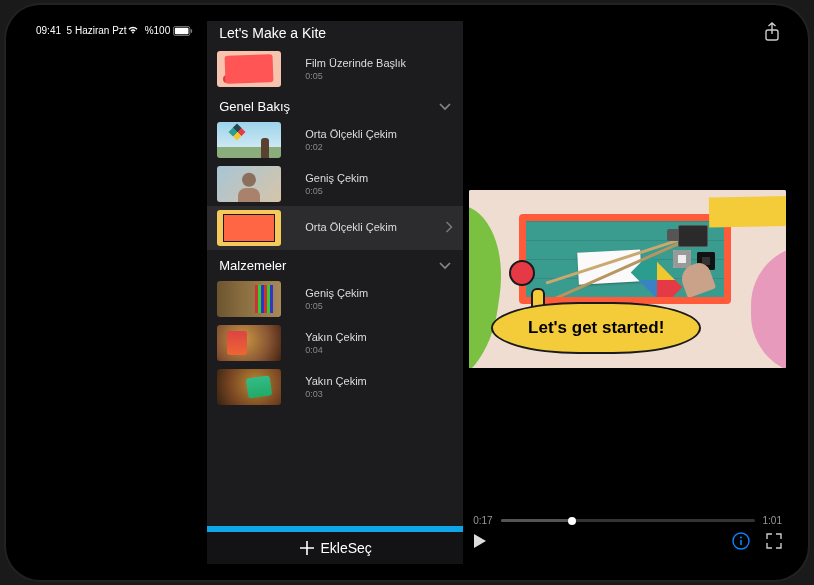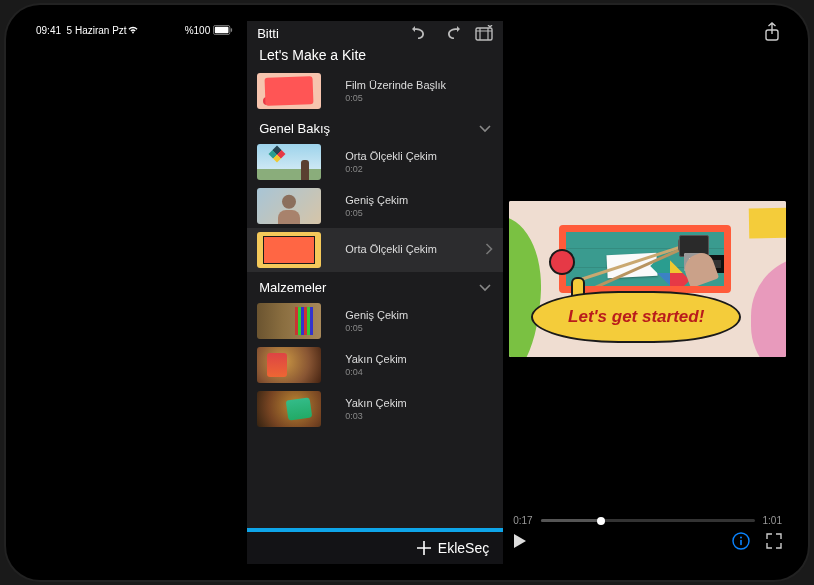--- a/index.html
+++ b/index.html
@@ -35,21 +35,21 @@
     height: 18px;
     display: flex;
     justify-content: space-between;
     align-items: center;
     padding: 0 14px;
     font-size: 10px;
     color: #fff;
     font-weight: 500;
   }
   .status-right { display: flex; align-items: center; gap: 6px; }
-  .battery { display: flex; align-items: flex-start; gap: 3px; margin-left: 40px; }
+  .battery { display: flex; align-items: flex-end; gap: 3px; }
   .wifi { width: 12px; height: 10px; }
   .main-content {
     flex: 1;
     display: flex;
     min-height: 0;
   }
   .sidebar {
     width: 256px;
     background: #1c1c1e;
     display: flex;
@@ -121,24 +121,24 @@
     display: flex;
     align-items: flex-start;
     justify-content: space-between;
     padding: 8px 12px 4px 12px;
     color: #fff;
     font-size: 13px;
     font-weight: 500;
   }
   .sidebar-footer {
     display: flex;
-    justify-content: flex-end;
+    justify-content: center;
     align-items: center;
     padding: 8px 14px;
-    border-top: 4px solid #0ea5e9;
+    border-top: 6px solid #0ea5e9;
     background: rgba(18,18,20,0.8);
   }
   .add-btn {
     display: flex;
     align-items: center;
     gap: 6px;
     color: #fff;
     font-size: 14px;
   }
   .select-btn {
@@ -252,21 +252,21 @@
   .pv-tools { position:absolute; right:3%; top:6%; width:26%; height:30%; }
   .pv-tools > div { position:absolute; border-radius:2px; }
   .pv-scissors { left:0; top:4px; width:28px; height:12px; background:#555; }
   .pv-case { right:10px; top:0; width:30px; height:22px; background:#2a2a2a; border:1px solid #555; }
   .pv-tape1 { left:6px; bottom:-20px; width:18px; height:18px; border-radius:50%; background:#eee; box-shadow: inset 0 0 0 5px #999;}
   .pv-tape2 { left:30px; bottom:-22px; width:18px; height:18px; border-radius:50%; background:#333; box-shadow: inset 0 0 0 5px #111;}
   .pv-hand { position:absolute; right:6%; bottom:4%; width:30px; height:30px; background:#caa189; border-radius: 50% 40% 10% 10%; transform: rotate(-20deg);}
   .pv-red-dot { position:absolute; left:40px; bottom:82px; width:26px; height:26px; background:#e63946; border-radius:50%; border:2px solid #1a1a1a; z-index:4; }
   .pv-bubble { position:absolute; left:22px; bottom:14px; width:210px; height:52px; background:#f4cc3a; border:2px solid #1a1a1a; border-radius: 50%/60%; z-index:4; display:flex; align-items:center; justify-content:center; }
   .pv-bubble-tail { position:absolute; left:62px; bottom:60px; width:14px; height:20px; background:#f4cc3a; border:2px solid #1a1a1a; border-bottom:none; border-radius: 6px 6px 0 0; z-index:3;}
-  .pv-bubble span { font-size:17px; font-weight:600; font-style: italic; color:#b91c1c; }
+  .pv-bubble span { font-size:17px; font-weight:600; color:#000000; }
 </style>
 </head>
 <body>
 
 <div class="ipad-frame">
 <div class="screen">
 
   <div class="status-bar">
     <div>
       <span>09:41</span>&nbsp;&nbsp;<span>5 Haziran Pzt</span>
@@ -282,42 +282,20 @@
               <rect x="2" y="2" width="15" height="7" rx="1" fill="#fff"></rect>
               <rect x="19.5" y="3.5" width="1.5" height="4" rx="0.7" fill="#fff" fill-opacity="0.5"></rect>
             </svg>
       </div>
     </div>
   </div>
 
   <div class="main-content">
 
     <div class="sidebar">
-      <div class="sidebar-header">
-        <div class="done-btn">Bitti</div>
-        <div class="header-icons">
-          <span class="icon-btn">
-            <svg width="18" height="14" viewBox="0 0 18 14">
-                  <path d="M4 6 1 3l3-3v2.2c5 0 9 1.8 9 5.8 0 3-2.5 5-6 5v-1.6c2.4 0 4.2-1.3 4.2-3.4 0-2.6-3-4-7.2-4z" fill="#bbb"></path>
-                </svg>
-          </span>
-          <span class="icon-btn">
-            <svg width="18" height="14" viewBox="0 0 18 14">
-                  <path d="M14 6l3-3-3-3v2.2c-5 0-9 1.8-9 5.8 0 3 2.5 5 6 5v-1.6c-2.4 0-4.2-1.3-4.2-3.4 0-2.6 3-4 7.2-4z" fill="#bbb"></path>
-                </svg>
-          </span>
-          <span class="icon-btn">
-            <svg width="18" height="16" viewBox="0 0 18 16">
-                  <rect x="1" y="3" width="16" height="12" rx="1.5" fill="none" stroke="#bbb" stroke-width="1.4"></rect>
-                  <path d="M1 6h16M5 3v12M13 3v12" stroke="#bbb" stroke-width="1.2"></path>
-                  <path d="M13 0l2 2 2-2" fill="none" stroke="#bbb" stroke-width="1.4"></path>
-                </svg>
-          </span>
-        </div>
-      </div>
 
       <div class="project-title">Let's Make a Kite</div>
 
       <div class="clip-list">
 
         <div class="clip-row">
           <div class="thumb t-title"></div>
           <div class="clip-info">
             <div class="clip-label">Film Üzerinde Başlık</div>
             <div class="clip-dur">0:05</div>

